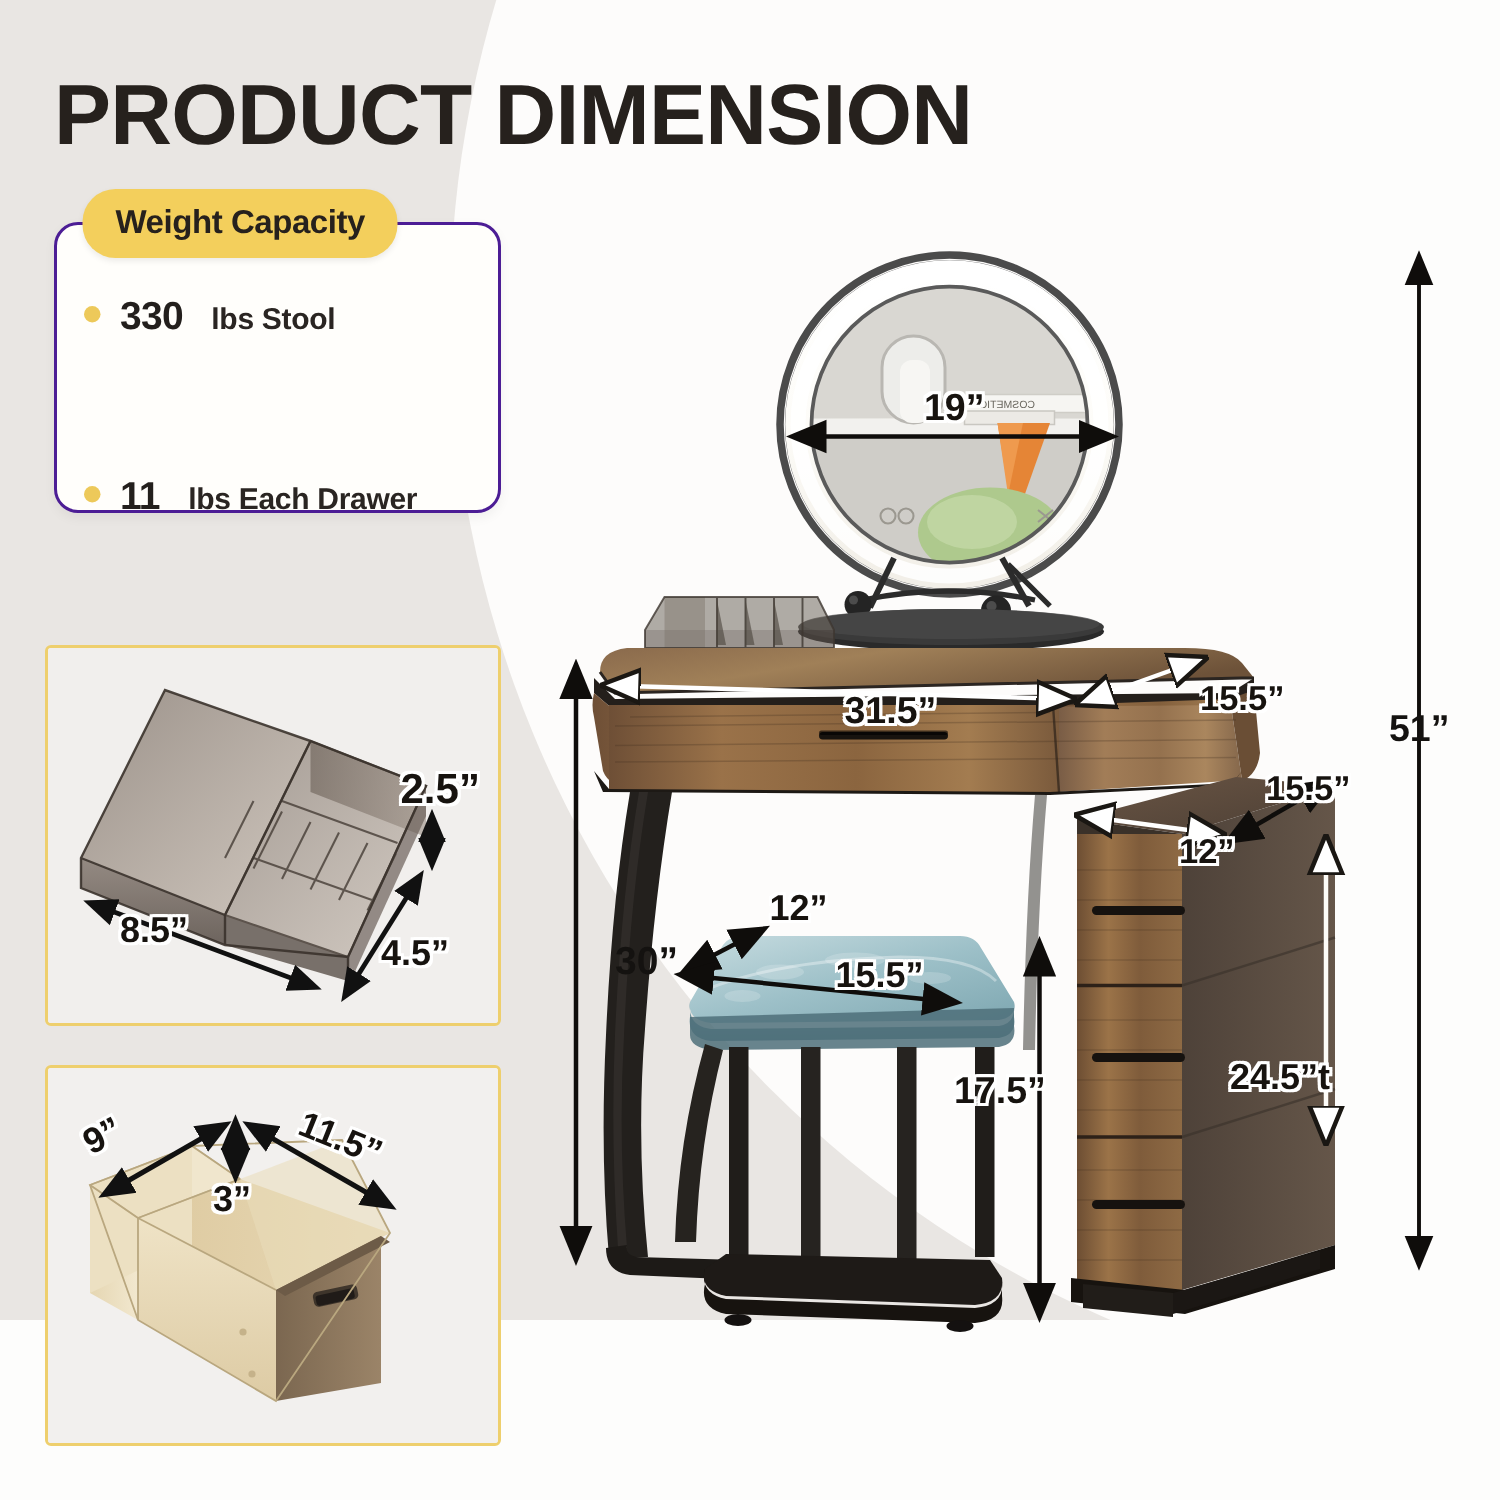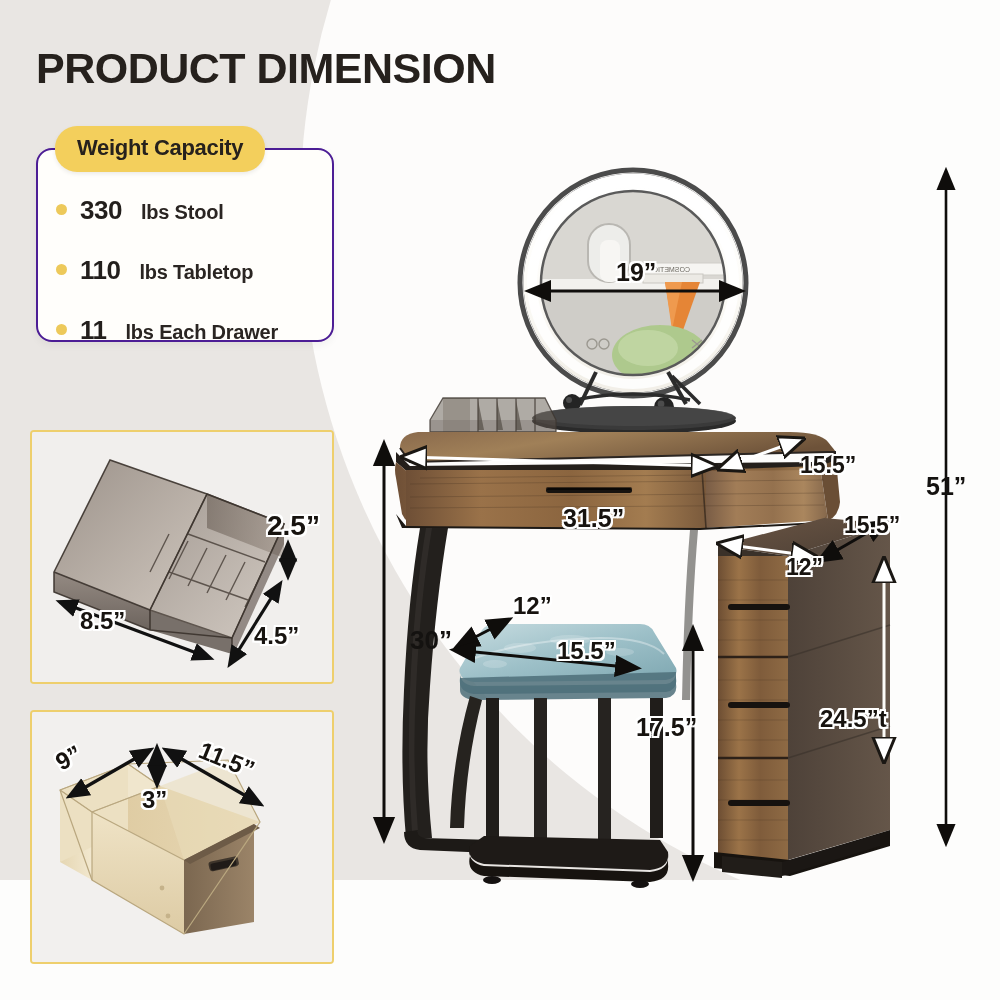--- a/index.html
+++ b/index.html
@@ -13,21 +13,21 @@
   #bg-white-arc{
     position:absolute;left:300px;top:-520px;width:1460px;height:1460px;
     border-radius:50%;background:#fdfcfb;
   }
   #bg-white-bottom{position:absolute;left:0;top:880px;width:1000px;height:120px;background:#fdfdfc;}
   #bg-white-right{position:absolute;left:880px;top:0;width:120px;height:1000px;background:#fdfdfc;}
 
   
   #title{
     position:absolute;left:36px;top:44px;
-    font-size:43px;font-weight:bold;letter-spacing:-0.5px;
+    font-size:57px;font-weight:bold;letter-spacing:-0.5px;
     color:#26211d;
   }
 
   
   #wc-card{
     position:absolute;left:36px;top:148px;width:294px;height:190px;
     background:#fffefb;border:2px solid #4c1d95;border-radius:16px;
     box-shadow:0 3px 8px rgba(0,0,0,.05);
   }
   #wc-badge{
@@ -78,25 +78,20 @@
 <div id="bg-white-bottom"></div>
 <div id="bg-white-right"></div>
 
 <div id="title">PRODUCT DIMENSION</div>
 
 <div id="wc-card">
   <div class="wc-row" style="top:45px">
     <span class="wc-dot"></span>
     <span class="wc-num">330</span>
     <span class="wc-txt">lbs Stool</span>
-  </div>
-  <div class="wc-row" style="top:105px">
-    <span class="wc-dot"></span>
-    <span class="wc-num">110</span>
-    <span class="wc-txt">lbs Tabletop</span>
   </div>
   <div class="wc-row" style="top:165px">
     <span class="wc-dot"></span>
     <span class="wc-num">11</span>
     <span class="wc-txt">lbs Each Drawer</span>
   </div>
 </div>
 <div id="wc-badge">Weight Capacity</div>
 
 <div class="inset" id="inset-organizer">
@@ -492,21 +487,21 @@
   <line x1="722" y1="544" x2="812" y2="556" stroke="#ffffff" stroke-width="3" marker-start="url(#aLw)" marker-end="url(#aRw)"></line>
 
   <line x1="820" y1="560" x2="886" y2="522" stroke="#0f0d0b" stroke-width="3" marker-start="url(#aL)" marker-end="url(#aR)"></line>
 
   <line x1="884" y1="562" x2="884" y2="758" stroke="#fdfcf8" stroke-width="3" marker-start="url(#aLw)" marker-end="url(#aRw)"></line>
 
   <line x1="946" y1="172" x2="946" y2="842" stroke="#0f0d0b" stroke-width="2.6" marker-start="url(#aL)" marker-end="url(#aR)"></line>
 </svg>
 
 <div class="dim" style="left:616px;top:258px;font-size:25px;">19”</div>
-<div class="dim" style="left:563px;top:460px;font-size:25px;margin-top:44px;">31.5”</div>
+<div class="dim" style="left:563px;top:460px;font-size:25px;">31.5”</div>
 <div class="dim" style="left:800px;top:452px;font-size:23px;">15.5”</div>
 <div class="dim-dark" style="left:362px;top:625px;font-size:26px;margin-left:48px;">30”</div>
 <div class="dim" style="left:513px;top:592px;font-size:24px;">12”</div>
 <div class="dim" style="left:557px;top:637px;font-size:24px;">15.5”</div>
 <div class="dim" style="left:636px;top:713px;font-size:25px;">17.5”</div>
 <div class="dim" style="left:786px;top:554px;font-size:23px;">12”</div>
 <div class="dim" style="left:844px;top:512px;font-size:23px;">15.5”</div>
 <div class="dim" style="left:820px;top:705px;font-size:24px;">24.5”t</div>
 <div class="dim-dark" style="left:926px;top:472px;font-size:25px;">51”</div>
 

